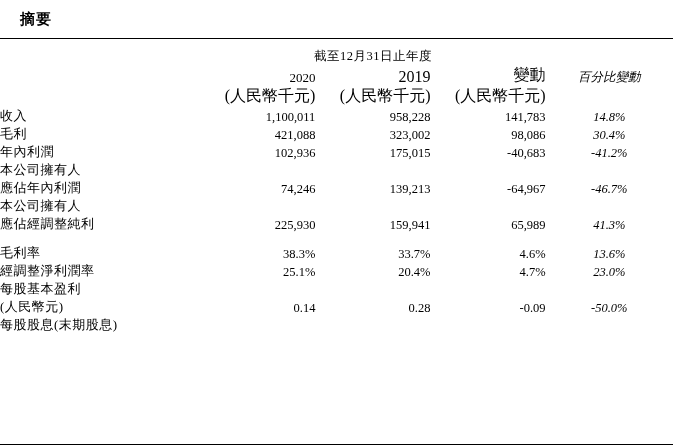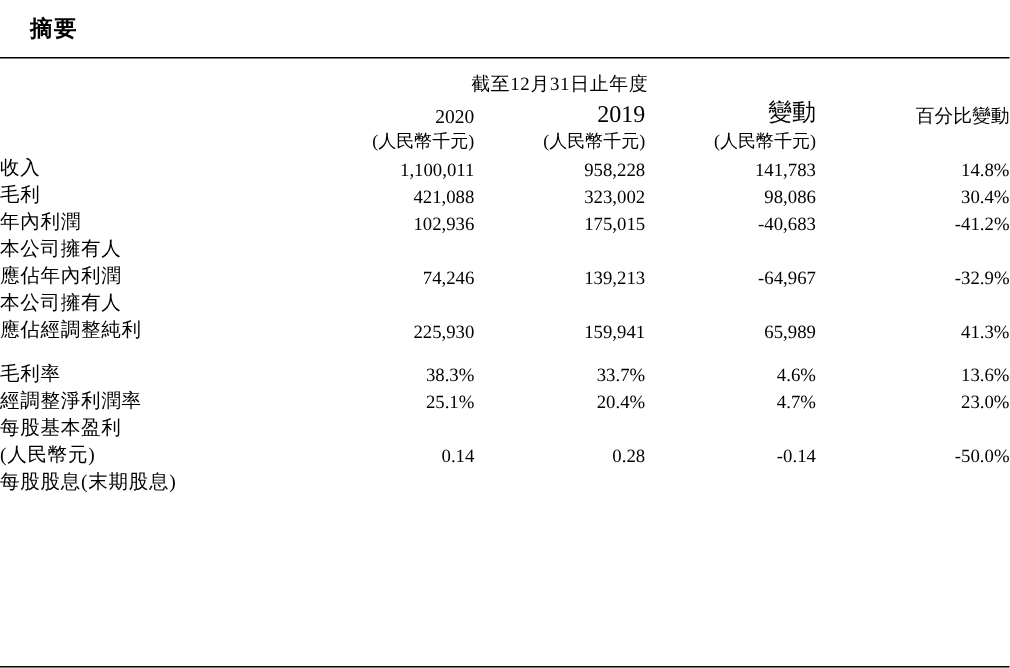--- a/index.html
+++ b/index.html
@@ -49,42 +49,42 @@
     font-size: 12.5px;
   }
   table.fin td, table.fin th {
     padding: 0;
     vertical-align: bottom;
     font-weight: normal;
     white-space: nowrap;
   }
   .col-label { width: 210px; text-align: left; padding-left: 8px; }
   .col-num { width: 118px; text-align: right; padding-right: 14px; }
-  .col-num-last { width: 135px; text-align: right; padding-right: 14px; }
+  .col-num-last { width: 135px; text-align: center; padding-right: 14px; font-style: italic; }
 
   .hdr-span {
     text-align: center;
     font-weight: bold;
     font-size: 12.5px;
     padding-bottom: 6px;
     letter-spacing: 0.5px;
   }
   .hdr-year {
     font-weight: bold;
     font-size: 13px;
     padding-bottom: 1px;
     text-align: right;
   }
   .hdr-year-plain {
     font-weight: normal;
     font-size: 16px;
     padding-bottom: 1px;
   }
   .hdr-unit {
-    font-size: 12px;
+    font-size: 16px;
     padding-bottom: 10px;
   }
   .hdr-pct {
     font-size: 12.5px;
     padding-bottom: 1px;
   }
   .row-h { height: 17.5px; }
   .spacer-row td { height: 11px; }
   .bold { font-weight: bold; }
   .indent { padding-left: 22px; }
@@ -150,21 +150,21 @@
           <td class="col-num num"></td>
           <td class="col-num num"></td>
           <td class="col-num num"></td>
           <td class="col-num-last num"></td>
         </tr>
         <tr class="row-h">
           <td class="col-label lbl indent">應佔年內利潤</td>
           <td class="col-num num bold">74,246</td>
           <td class="col-num num">139,213</td>
           <td class="col-num num">-64,967</td>
-          <td class="col-num-last num">-32.9%</td>
+          <td class="col-num-last num">-46.7%</td>
         </tr>
         <tr class="row-h">
           <td class="col-label lbl">本公司擁有人</td>
           <td class="col-num num"></td>
           <td class="col-num num"></td>
           <td class="col-num num"></td>
           <td class="col-num-last num"></td>
         </tr>
         <tr class="row-h">
           <td class="col-label lbl indent">應佔經調整純利</td>
@@ -194,21 +194,21 @@
           <td class="col-label lbl">每股基本盈利</td>
           <td class="col-num num"></td>
           <td class="col-num num"></td>
           <td class="col-num num"></td>
           <td class="col-num-last num"></td>
         </tr>
         <tr class="row-h">
           <td class="col-label lbl indent">(人民幣元)</td>
           <td class="col-num num bold">0.14</td>
           <td class="col-num num">0.28</td>
-          <td class="col-num num">-0.14</td>
+          <td class="col-num num">-0.09</td>
           <td class="col-num-last num">-50.0%</td>
         </tr>
         <tr class="row-h">
           <td class="col-label lbl">每股股息(末期股息)</td>
           <td class="col-num num"></td>
           <td class="col-num num"></td>
           <td class="col-num num"></td>
           <td class="col-num-last num"></td>
         </tr>
       </tbody>

